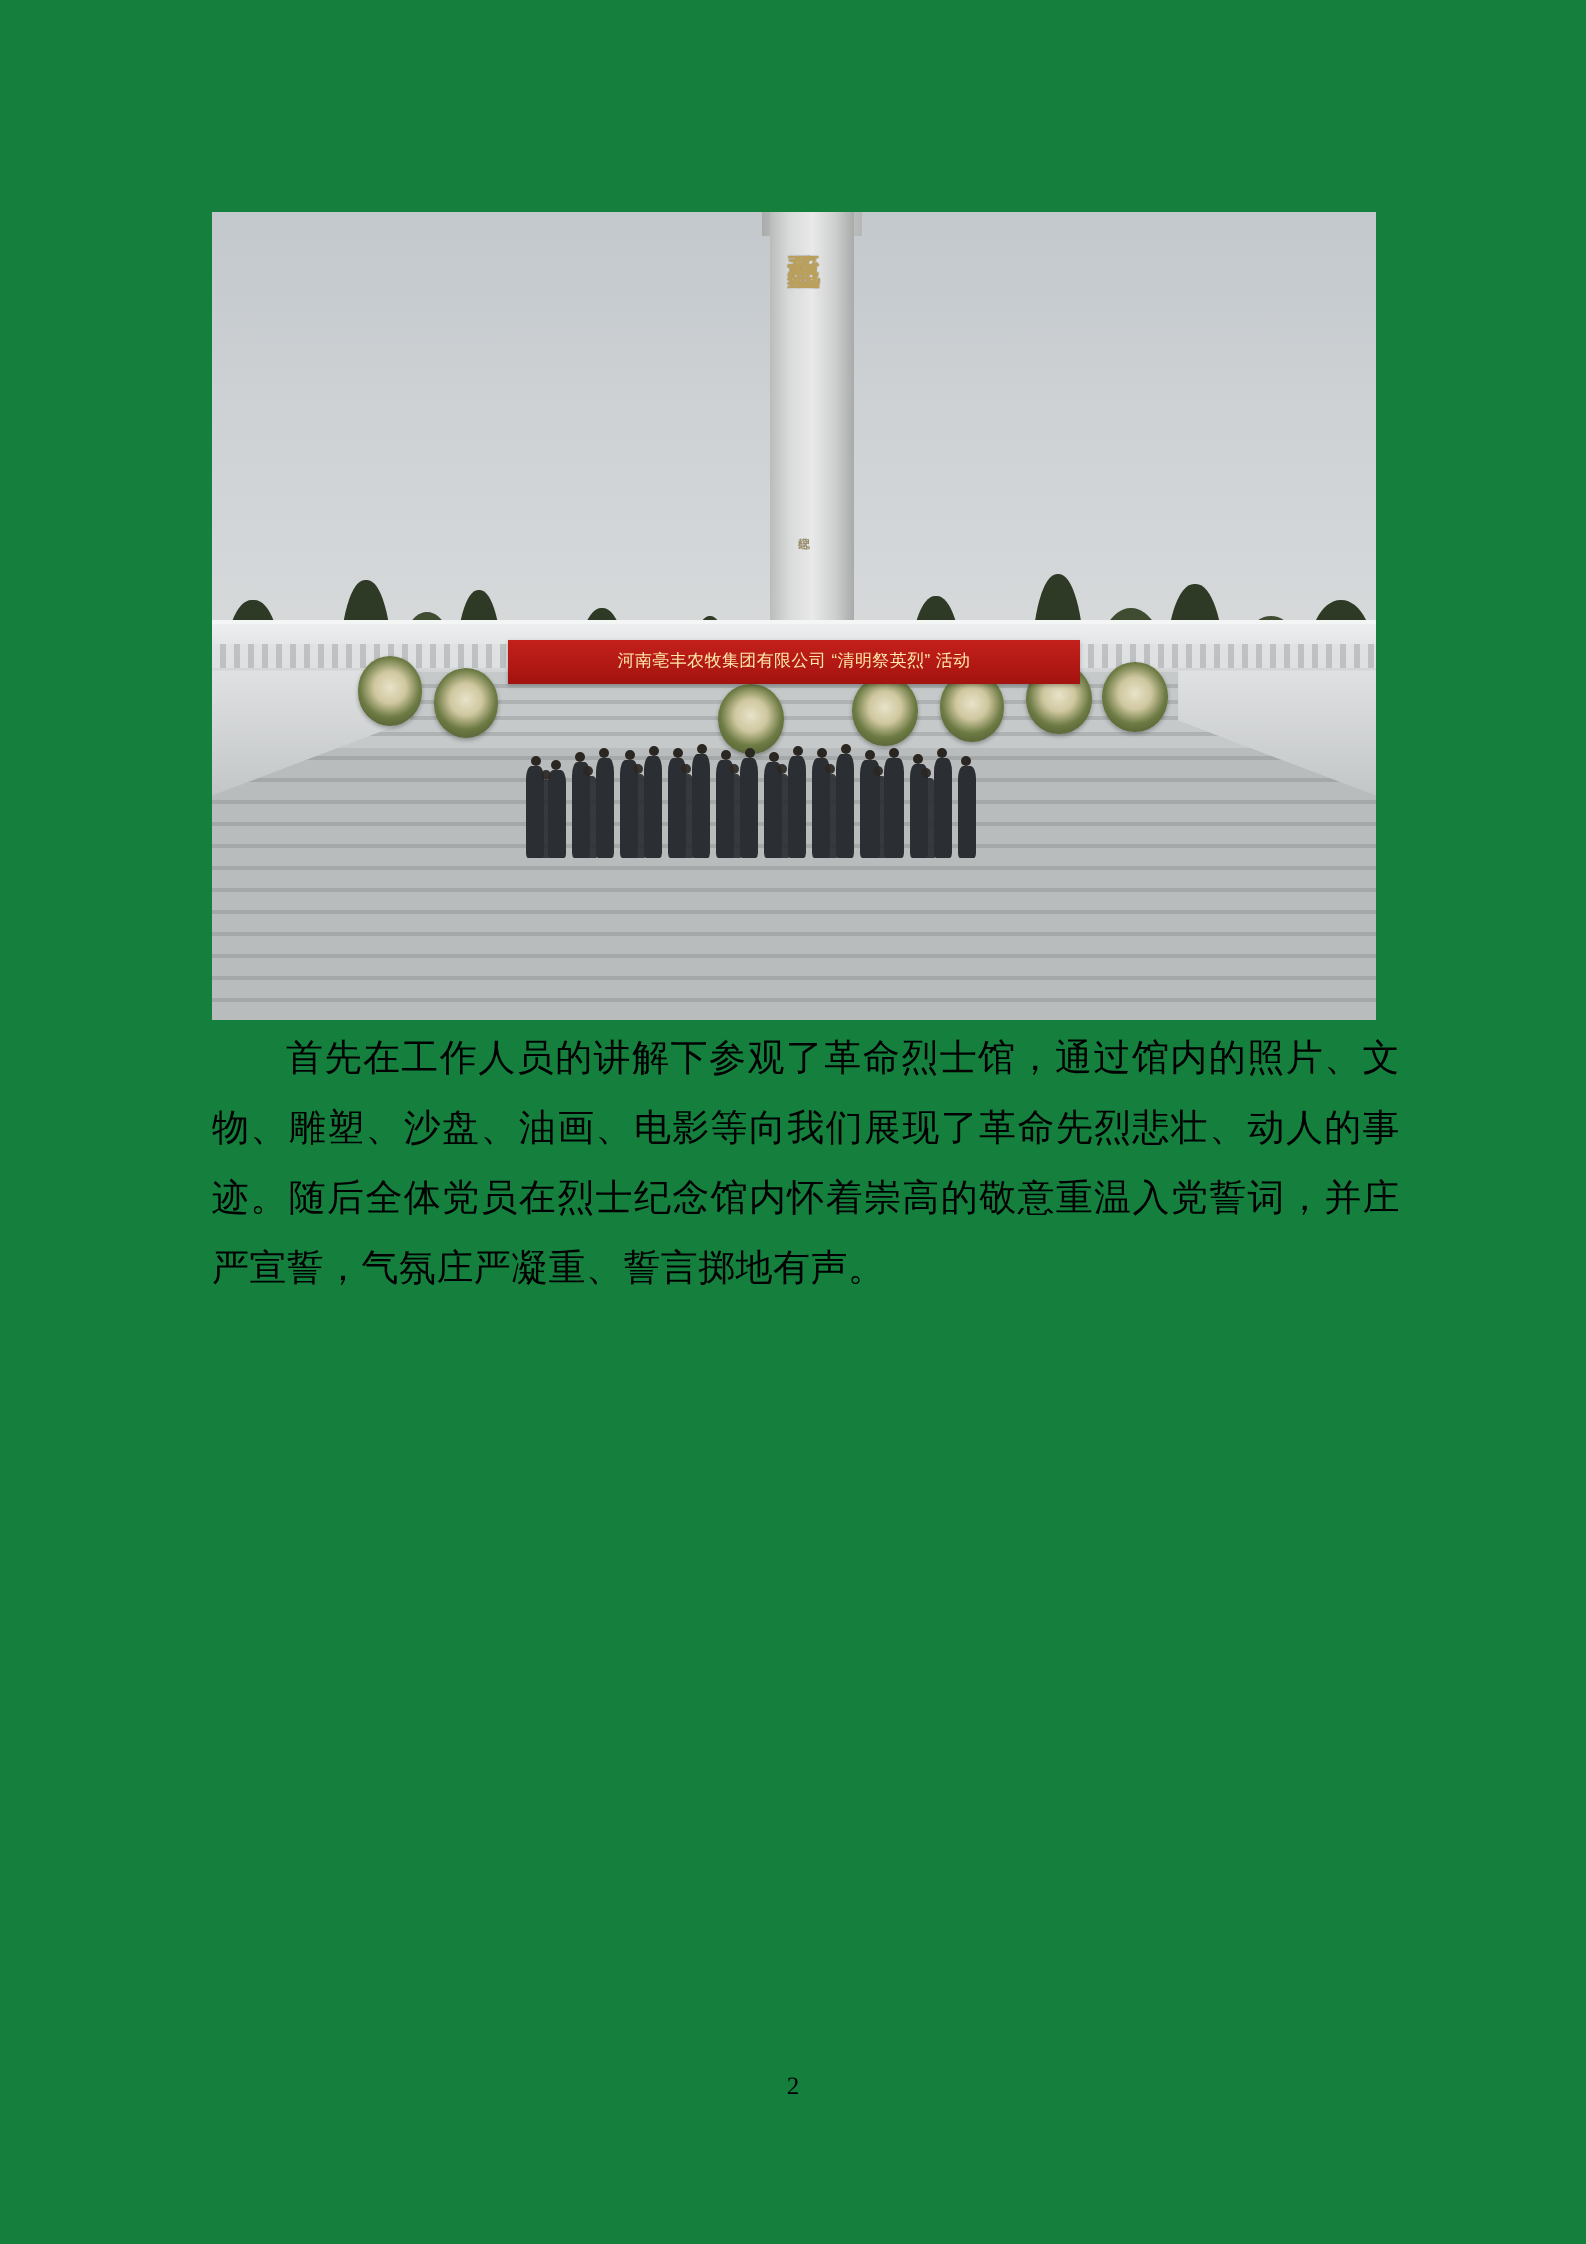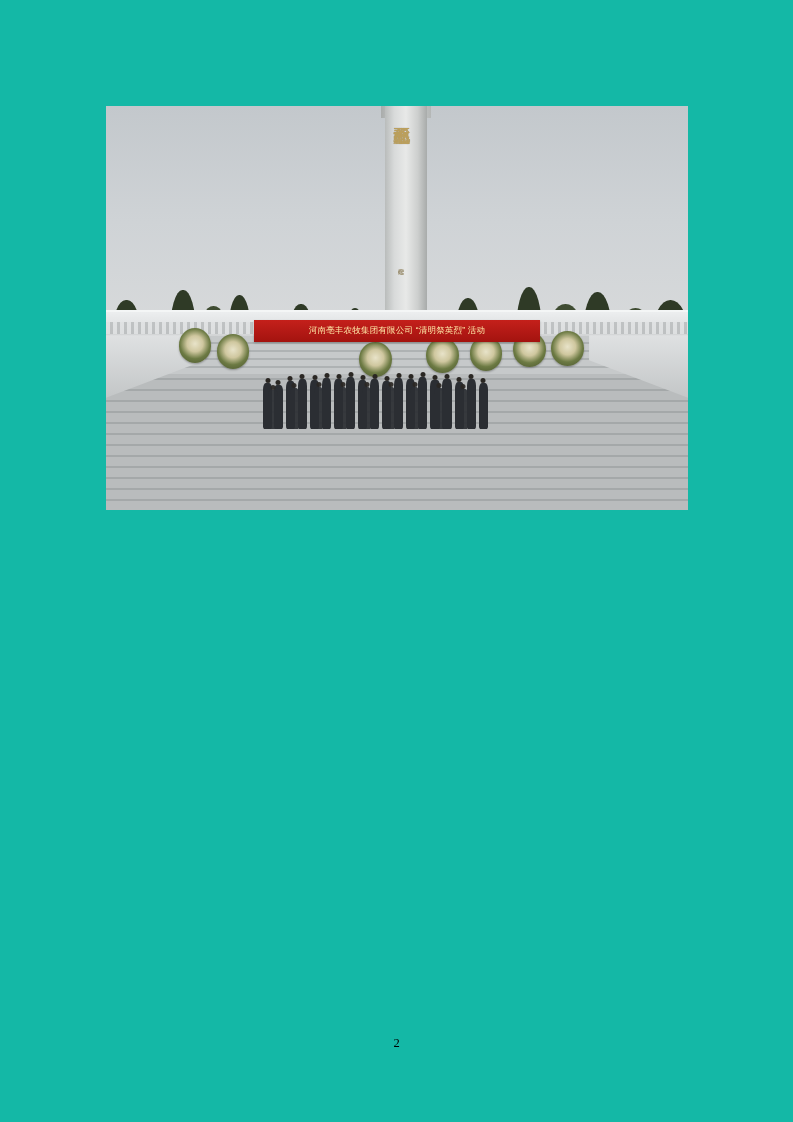--- a/index.html
+++ b/index.html
@@ -7,21 +7,21 @@
     padding: 0;
     background: #f0f0f0;
   }
   body {
     font-family: "Liberation Serif", serif;
   }
   .page {
     position: relative;
     width: 793px;
     height: 1122px;
-    background: #14b8a6;
+    background: #15803d;
     margin: 0 auto;
     overflow: hidden;
     box-sizing: border-box;
   }
   
   .photo-wrap {
     position: absolute;
     left: 106px;
     top: 106px;
     width: 582px;
@@ -328,16 +328,17 @@
         <div class="person" style="left:37%;  height:47%; opacity:0.92;"></div>
         <div class="person" style="left:46%;  height:48%; opacity:0.92;"></div>
         <div class="person" style="left:55%;  height:47%; opacity:0.92;"></div>
         <div class="person" style="left:64%;  height:46%; opacity:0.92;"></div>
         <div class="person" style="left:73%;  height:45%; opacity:0.92;"></div>
       </div>
 
     </div>
   </div>
 
+  <div class="body-text">首先在工作人员的讲解下参观了革命烈士馆，通过馆内的照片、文物、雕塑、沙盘、油画、电影等向我们展现了革命先烈悲壮、动人的事迹。随后全体党员在烈士纪念馆内怀着崇高的敬意重温入党誓词，并庄严宣誓，气氛庄严凝重、誓言掷地有声。</div>
 
   <div class="page-number">2</div>
 
 </div>
 
 </body></html>

